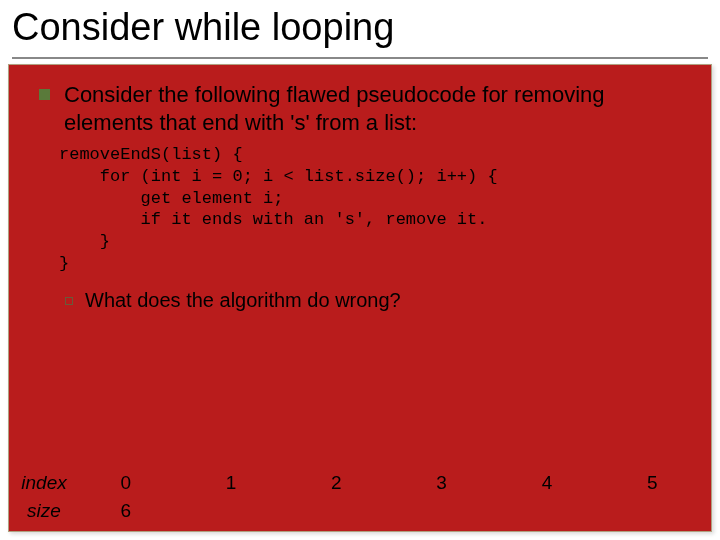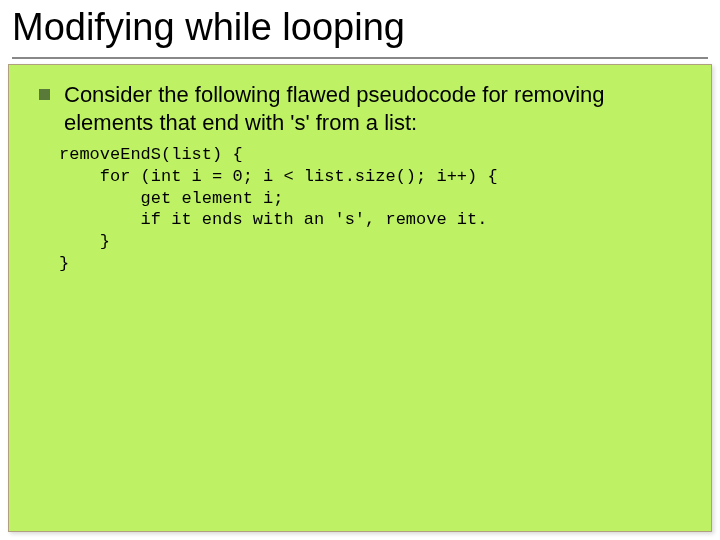--- a/index.html
+++ b/index.html
@@ -12,21 +12,21 @@
     overflow: hidden;
   }
   .slide-frame {
     position: absolute;
     left: 8px;
     top: 64px;
     right: 8px;
     bottom: 8px;
     border: 1px solid #b0a080;
     box-shadow: 2px 2px 4px rgba(0,0,0,0.15);
-    background: #bef264;
+    background: #b91c1c;
   }
   .title-block {
     position: absolute;
     left: 12px;
     top: 6px;
     right: 12px;
   }
   .title {
     font-size: 38px;
     font-weight: 400;
@@ -121,41 +121,63 @@
     font-size: 17px;
     white-space: nowrap;
   }
   .size-cell { border: none; }
   .size-row td { border: none; }
 </style>
 </head>
 <body>
 
 <div class="title-block">
-  <div class="title">Modifying while looping</div>
+  <div class="title">Consider while looping</div>
   <div class="title-underline"></div>
 </div>
 
 <div class="slide-frame">
   <div class="content">
 
     <div class="bullet-row">
       <div class="bullet-square"></div>
       <div class="bullet-text">Consider the following flawed pseudocode for removing elements that end with 's' from a list:</div>
     </div>
 
     <div class="code-block">removeEndS(list) {
     for (int i = 0; i &lt; list.size(); i++) {
         get element i;
         if it ends with an 's', remove it.
     }
 }</div>
 
+    <div class="sub-bullet-row">
+      <div class="sub-bullet-square"></div>
+      <div class="sub-bullet-text">What does the algorithm do wrong?</div>
+    </div>
 
   </div>
 
   <div class="table-wrap">
     <table>
       <tbody>
+          <tr>
+        <td class="row-label">index</td>
+        <td class="idx-cell">0</td>
+        <td class="idx-cell">1</td>
+        <td class="idx-cell">2</td>
+        <td class="idx-cell">3</td>
+        <td class="idx-cell">4</td>
+        <td class="idx-cell">5</td>
+      </tr>
+      <tr class="size-row">
+        <td class="row-label">size</td>
+        <td class="size-cell">6</td>
+        <td></td>
+            <td></td>
+            <td></td>
+            <td></td>
+            <td></td>
+      </tr>
     </tbody>
       </table>
   </div>
 </div>
 
 </body></html>

